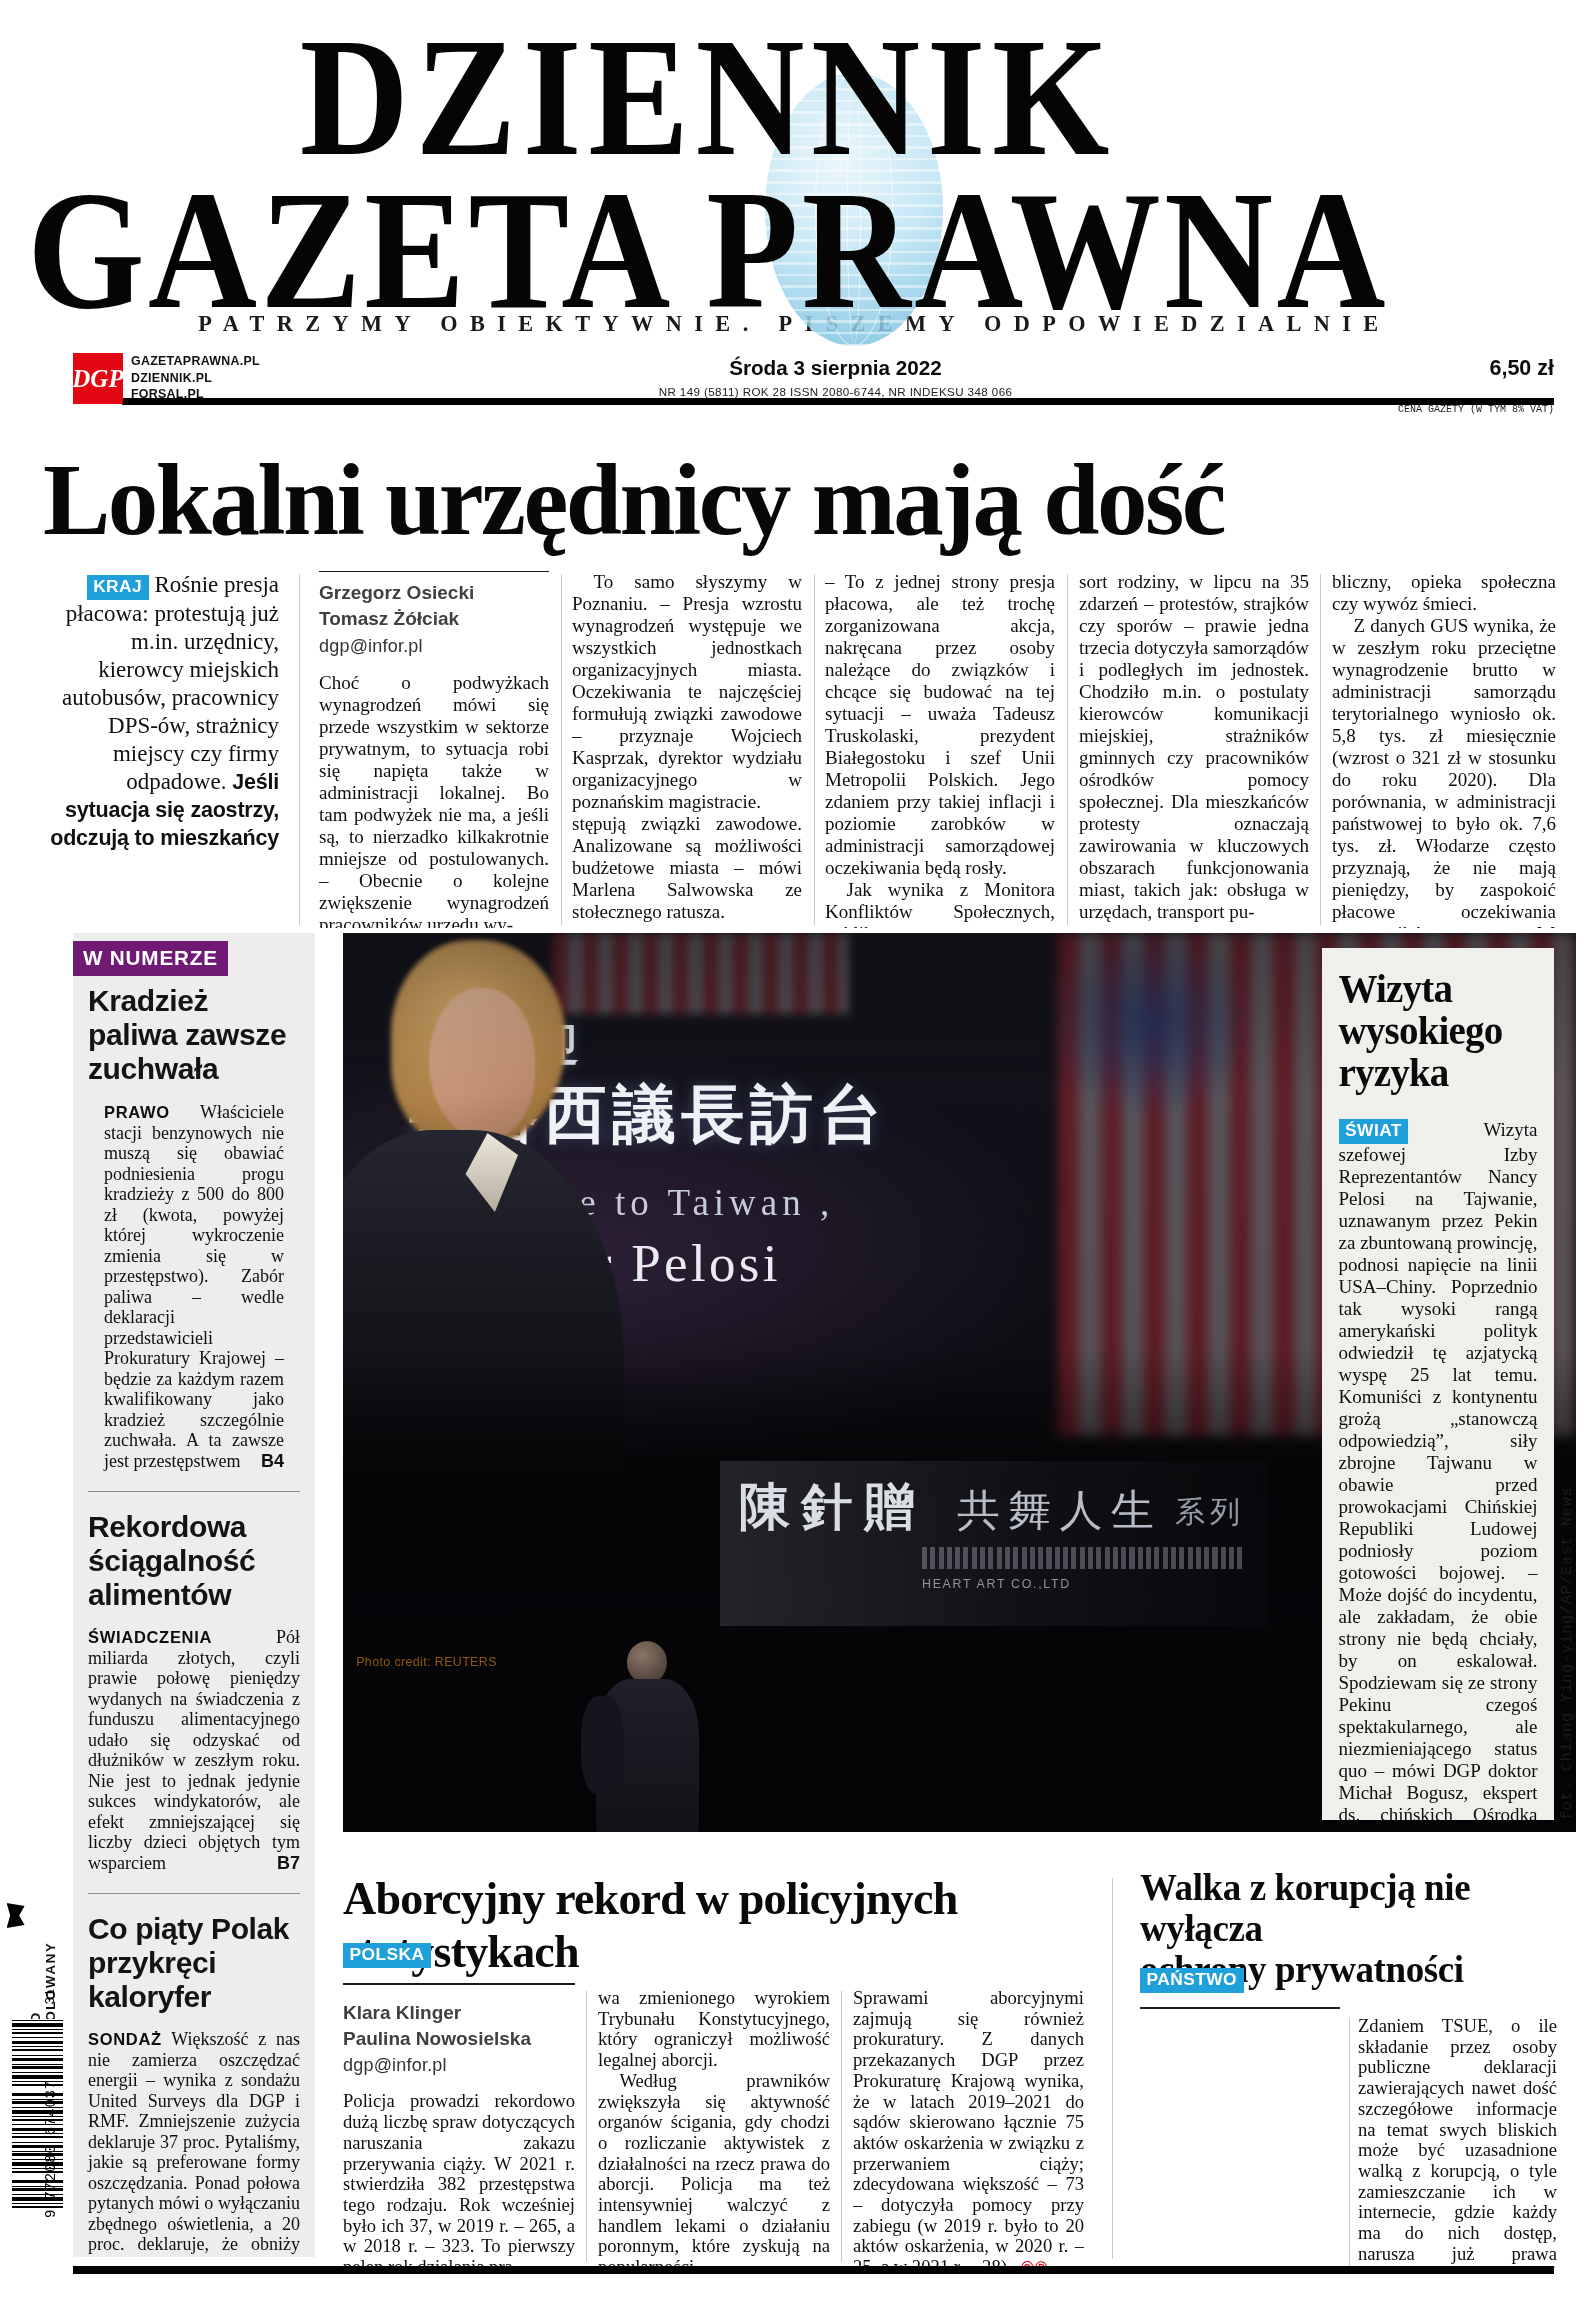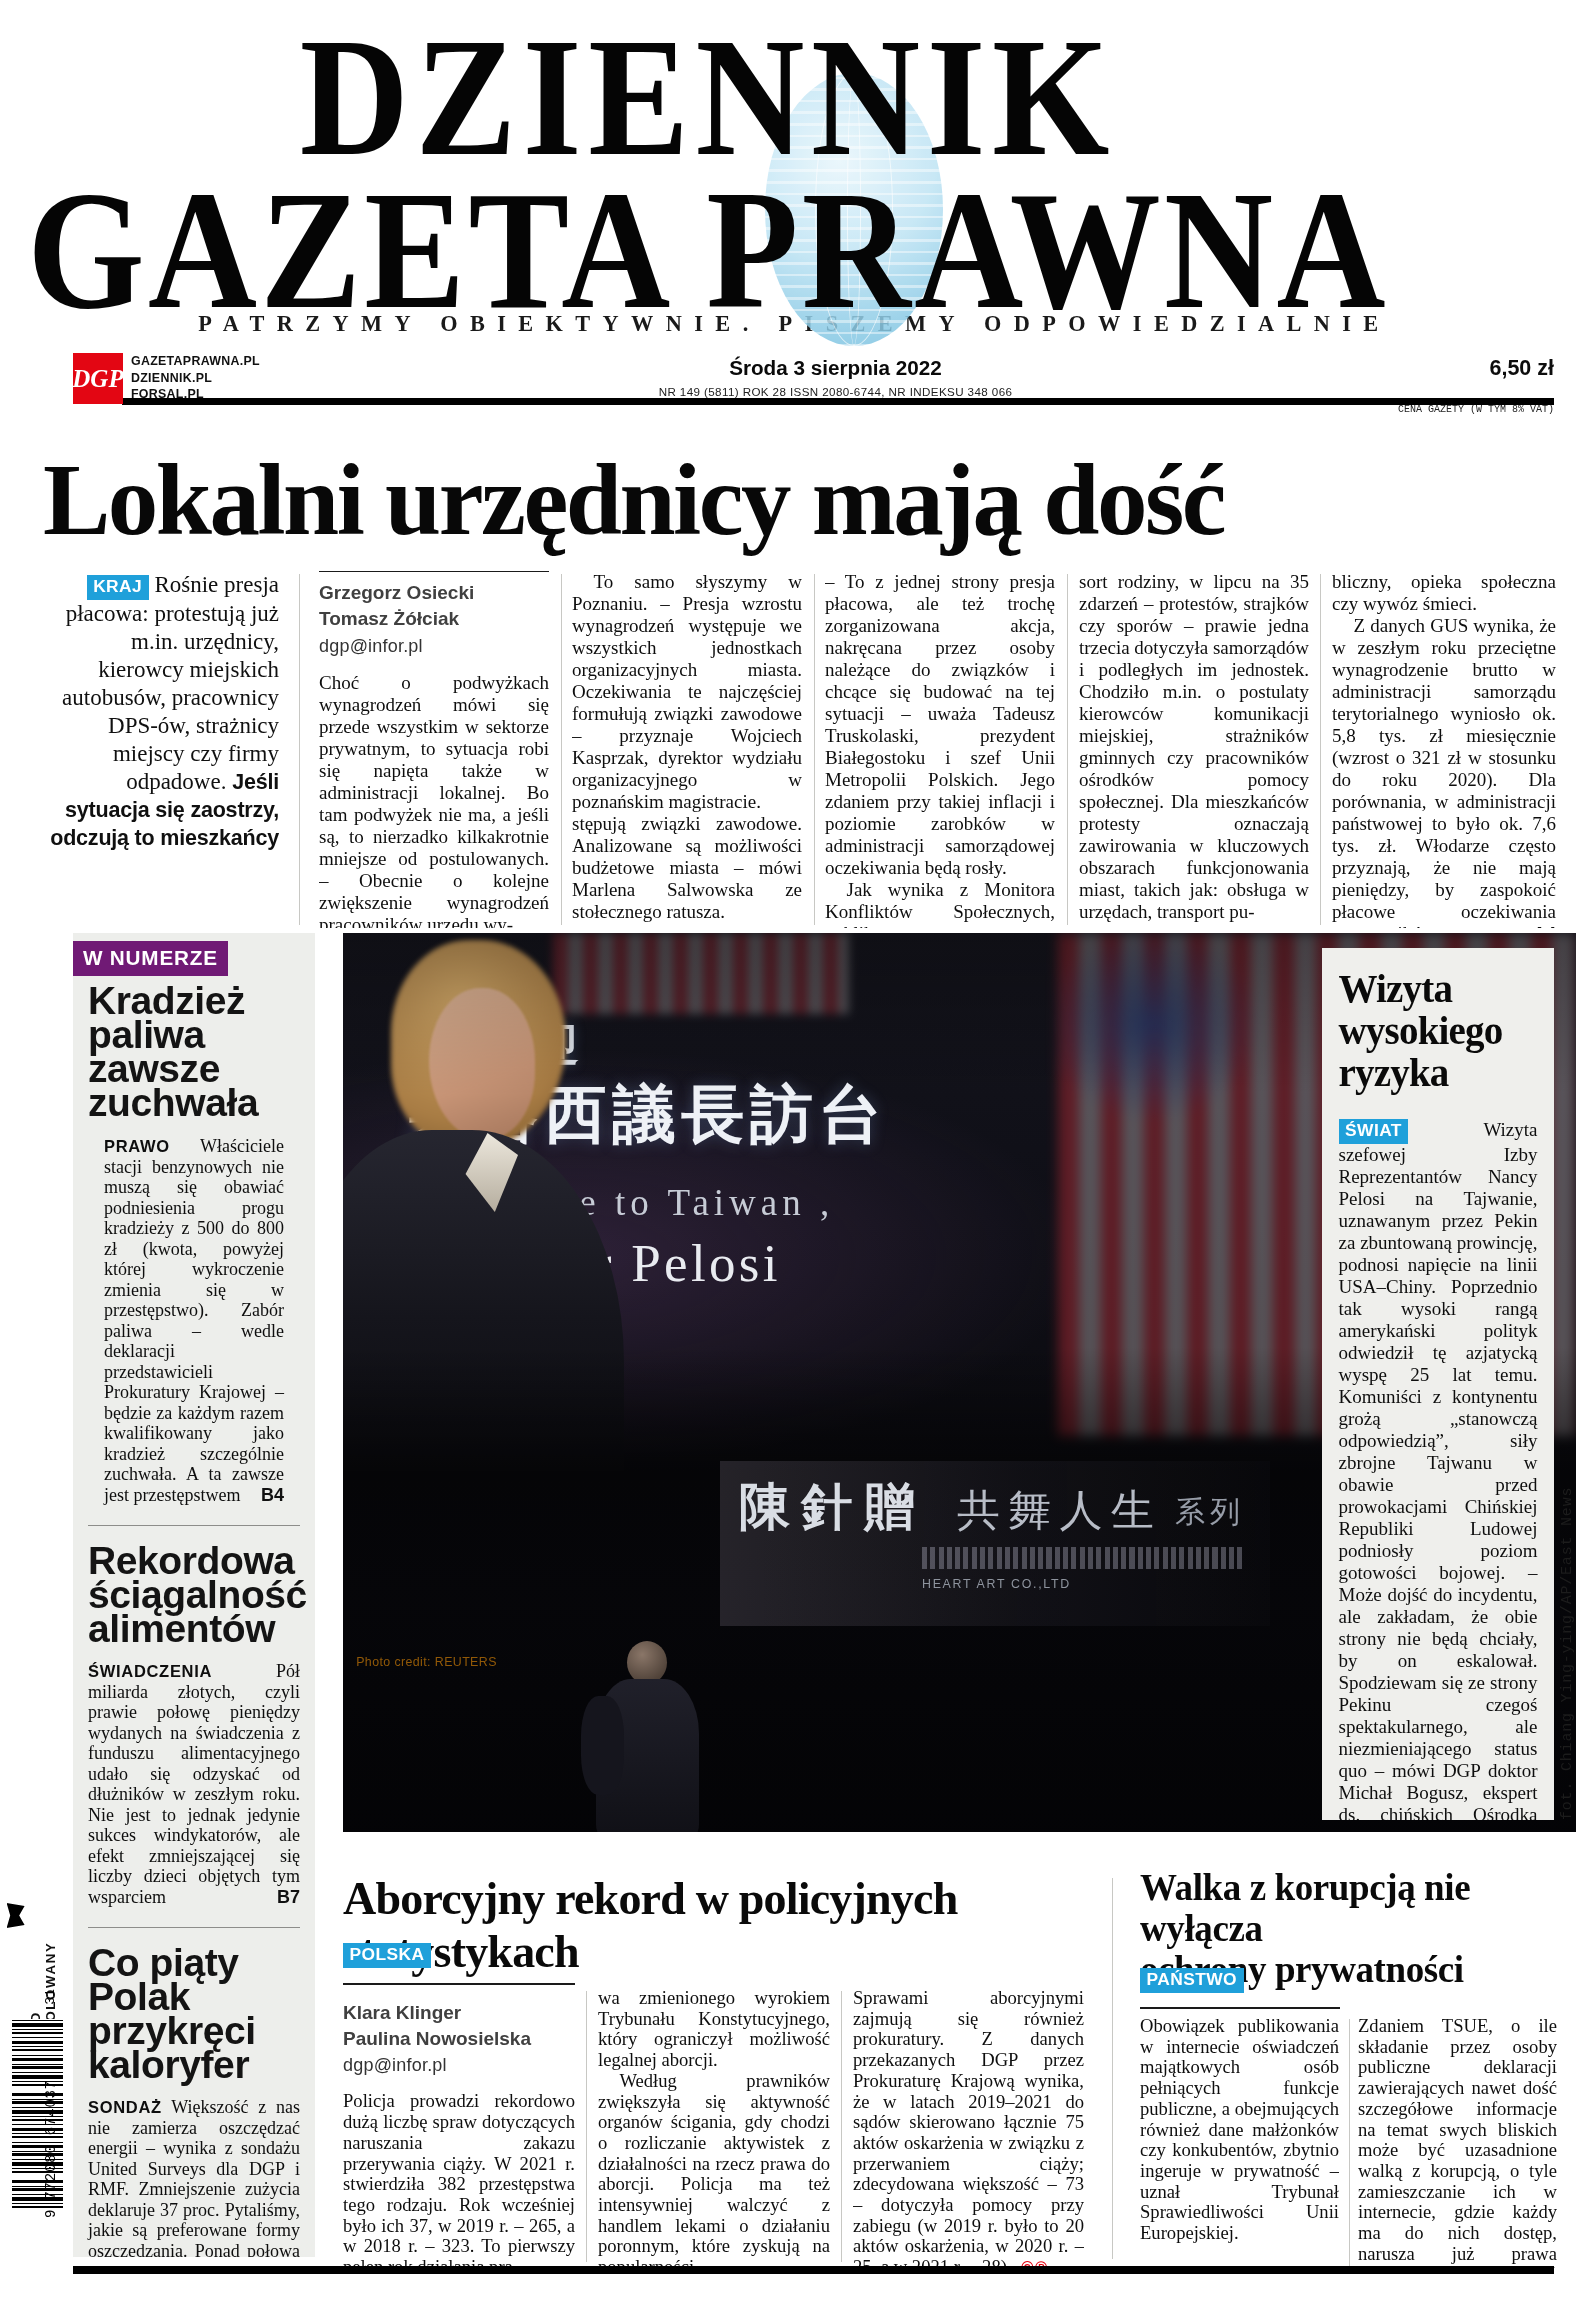--- a/index.html
+++ b/index.html
@@ -58,21 +58,21 @@
   .authors + .bt{margin-top:13.2px;}
   .cp{color:#e3000f;font-family:"Liberation Sans",sans-serif;font-weight:bold;font-size:16.5px;
       letter-spacing:1.7px;margin-left:5px;white-space:nowrap;}
   .pageref{float:right;font-family:"Liberation Sans",sans-serif;font-weight:bold;font-size:18px;color:#111;}
   
   .sidebar{left:73px;top:933px;width:242px;height:1324px;background:#edeeeb;overflow:hidden;}
   .badge-black{position:absolute;left:0;top:8.3px;background:#701a75;color:#fff;
                font-family:"Liberation Sans",sans-serif;font-weight:bold;font-size:20.7px;
                letter-spacing:0.8px;padding:5px 10px 5.8px;}
   .side-inner{position:absolute;left:15px;top:51px;width:212px;}
-  .side-title{font-family:"Liberation Sans",sans-serif;font-weight:bold;font-size:39px;
+  .side-title{font-family:"Liberation Sans",sans-serif;font-weight:bold;font-size:30px;
               line-height:34px;letter-spacing:-0.4px;color:#141414;margin:0 0 15px;}
   .side-text{font-size:18px;line-height:20.5px;text-align:justify;}
   .kicker-plain{font-family:"Liberation Sans",sans-serif;font-weight:bold;font-size:16.5px;letter-spacing:0.7px;}
   .side-rule{border:0;border-top:0.8px solid #8d8d8a;margin:20px 0 18px;}
   
   .circ-note{left:28px;top:1895px;height:182px;writing-mode:vertical-rl;transform:rotate(180deg);
              font-family:"Liberation Sans",sans-serif;font-weight:bold;font-size:13.2px;letter-spacing:1.7px;color:#111;}
   .circ-emblem{left:6.6px;top:1903px;width:18px;height:25px;background:#000;
                clip-path:polygon(0 0,100% 12%,70% 50%,100% 88%,0 100%,20% 50%);}
   .barcode{left:11.6px;top:2019px;width:51px;height:189px;
@@ -345,23 +345,20 @@
   <div class="abs vline" style="left:1112px;top:1878px;height:381px;"></div>
   <h2 class="abs corr-head" style="margin:0;">
     <span>Walka z korupcją nie wyłącza</span><br>
     <span>ochrony prywatności</span>
   </h2>
   <div class="abs corr-badge">
     <span class="badge-blue">PAŃSTWO</span>
   </div>
   <div class="abs corr-rule"></div>
   <div class="abs corr-cols">
-    <div class="bot-col cc1" style="height:252px;">
-      <p class="bt small">Obowiązek publikowania w internecie oświadczeń majątkowych osób pełniących funkcje publiczne, a obejmujących również dane małżonków czy konkubentów, zbytnio ingeruje w prywatność – uznał Trybunał Sprawiedliwości Unii Europejskiej.</p>
-    </div>
     <div class="abs vline" style="left:209px;top:3.3px;height:247px;"></div>
     <div class="bot-col cc2" style="height:252px;">
       <p class="bt small">
         <span>Zdaniem TSUE, o ile składanie przez osoby publiczne deklaracji zawierających nawet dość szczegółowe informacje na temat swych bliskich może być uzasadnione walką z korupcją, o tyle zamieszczanie ich w internecie, gdzie każdy ma do nich dostęp, narusza już prawa podstawowe.</span>
         <span class="cp">©℗</span>
         <span class="pageref">B6</span>
       </p>
     </div>
   </div>
 

